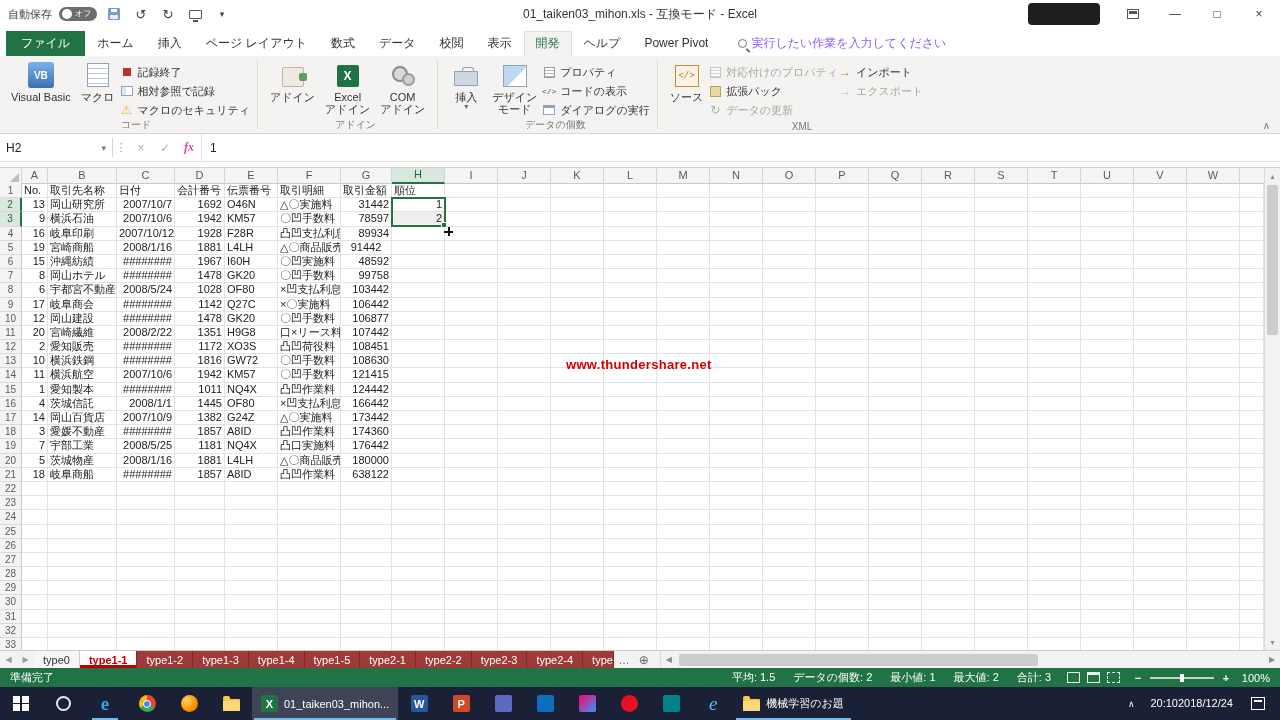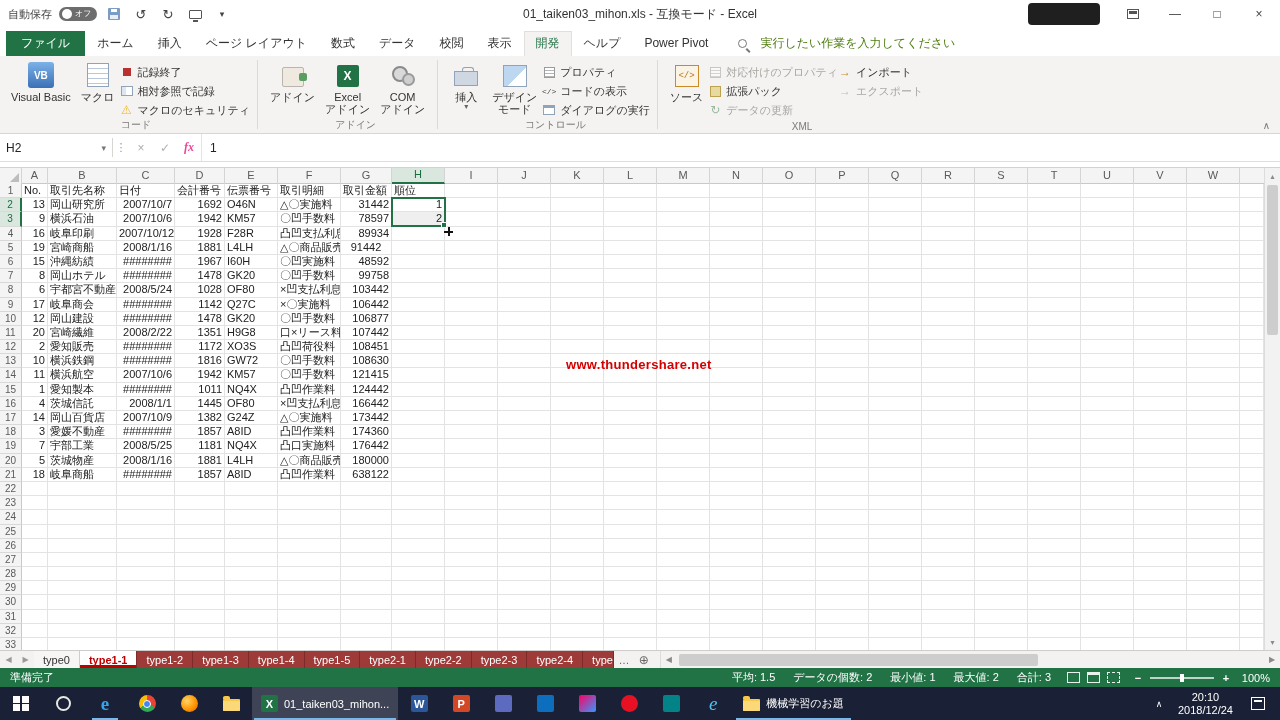--- a/index.html
+++ b/index.html
@@ -26,21 +26,21 @@
   .winbtn{width:42px;height:28px;display:flex;align-items:center;justify-content:center;font-size:12px;color:#444;cursor:pointer}
   .rdo-icon{width:12px;height:10px;border:1px solid #555;position:relative}
   .rdo-icon::after{content:"";position:absolute;left:1px;top:1px;right:1px;height:3px;background:#555}
 
   
   .tabrow{position:absolute;top:28px;left:0;right:0;height:28px;background:#fff;display:flex;align-items:flex-end;z-index:25}
   .file-tab{background:#217346;color:#fff;padding:0 15px;height:25px;line-height:25px;font-size:12px;margin-left:6px;cursor:pointer}
   .rtabs{display:flex;align-items:flex-end}
   .rtab{padding:0 12px;height:25px;line-height:25px;font-size:12px;color:#333;cursor:pointer;white-space:nowrap}
   .rtab.active{color:#217346;background:#f4f3f1;box-shadow:inset 1px 1px 0 #e1dfdd,inset -1px 0 0 #e1dfdd}
-  .tellme{display:flex;align-items:center;gap:13px;margin-left:18px;height:25px;color:#4d7c0f;font-size:12px}
+  .tellme{display:flex;align-items:center;gap:4px;margin-left:18px;height:25px;color:#8b5cf6;font-size:12px}
   .mag{width:9px;height:9px;border:1.5px solid #777;border-radius:50%;position:relative;flex:none}
   .mag::after{content:"";position:absolute;left:8px;top:8px;width:5px;height:1.5px;background:#777;transform:rotate(45deg);transform-origin:0 0}
   .tr-right{margin-left:auto;display:flex;align-items:center;gap:16px;padding-right:10px;height:25px}
   .trbtn{display:flex;align-items:center;gap:5px;font-size:12px;color:#333;cursor:pointer}
   .ic-person{width:9px;height:9px;position:relative}
   .ic-person::before{content:"";position:absolute;left:2px;top:0;width:5px;height:5px;border-radius:50%;background:#555}
   .ic-person::after{content:"";position:absolute;left:0;bottom:-2px;width:9px;height:5px;border-radius:4px 4px 0 0;background:#555}
   .ic-bubble{width:11px;height:8px;border:1.5px solid #555;border-radius:2px;position:relative}
   .ic-bubble::after{content:"";position:absolute;left:2px;bottom:-4px;width:0;height:0;border:3px solid transparent;border-top-color:#555}
   .smiley{color:#6a6a6a;font-size:14px;line-height:14px}
@@ -170,21 +170,21 @@
   .ic-edge{color:#35a3e8;font-size:19px;font-weight:bold;font-family:"Liberation Serif","DejaVu Serif",serif}
   .ic-ie{color:#51c2f0;font-size:19px;font-style:italic;font-family:"Liberation Serif","DejaVu Serif",serif}
   .ic-chrome{width:17px;height:17px;border-radius:50%;background:conic-gradient(#ea4335 0 120deg,#34a853 120deg 240deg,#fbbc05 240deg 360deg);display:flex;align-items:center;justify-content:center}
   .chrome-center{width:8px;height:8px;border-radius:50%;background:#4285f4;border:1.5px solid #fff}
   .ic-firefox{width:17px;height:17px;border-radius:50%;background:radial-gradient(circle at 35% 35%,#ffd567,#ff9500 55%,#e66000)}
   .ic-folder{width:17px;height:12px;background:#f8c84a;border-radius:1px;position:relative;margin-top:2px}
   .ic-folder::before{content:"";position:absolute;top:-3px;left:0;width:7px;height:3px;background:#f8c84a;border-radius:2px 2px 0 0}
   .ic-folder::after{content:"";position:absolute;left:0;right:0;top:2px;height:10px;background:#fbd978;border-radius:1px}
   .tray{margin-left:auto;display:flex;align-items:center}
   .tray-chev{width:22px;text-align:center;font-size:9px;color:#fff;cursor:pointer}
-  .clock{display:flex;flex-direction:column;justify-content:center;align-items:center;font-size:11px;line-height:13px;padding:0 8px;cursor:pointer}
+  .clock{display:flex;justify-content:center;align-items:center;font-size:11px;line-height:13px;padding:0 8px;cursor:pointer}
   .action-ic{width:14px;height:13px;border:1.5px solid #fff;margin:0 10px;position:relative;cursor:pointer}
   .action-ic::after{content:"";position:absolute;left:2px;top:2px;right:2px;height:1.5px;background:#fff}
   .showdesk{width:5px;border-left:1px solid rgba(255,255,255,.3);cursor:pointer}
 </style>
 </head>
 <body>
 
 <div id="app">
 
   <div class="titlebar">
@@ -322,21 +322,21 @@
           <span class="sic sic-code">&lt;/&gt;</span>
           <span>コードの表示</span>
         </div>
         <div class="rsmall">
           <span class="sic">
               <span class="sic-dialog"></span>
             </span>
           <span>ダイアログの実行</span>
         </div>
       </div>
-      <div class="glabel">コントロール</div>
+      <div class="glabel">データの個数</div>
     </div>
     <div class="vsep"></div>
 
     <div class="rgroup">
       <div class="rbig">
         <div class="ric">
             <span class="ic-source">&lt;/&gt;</span>
           </div>
         <div class="rlbl">ソース</div>
       </div>

